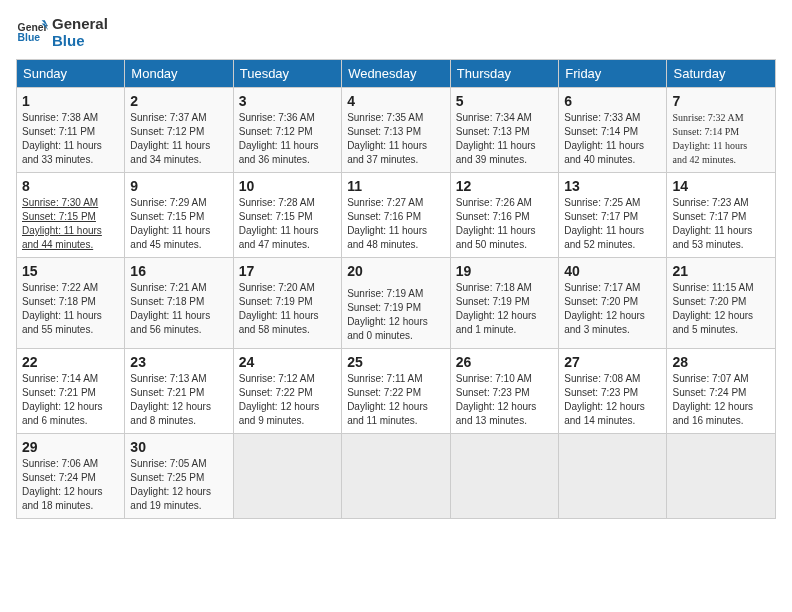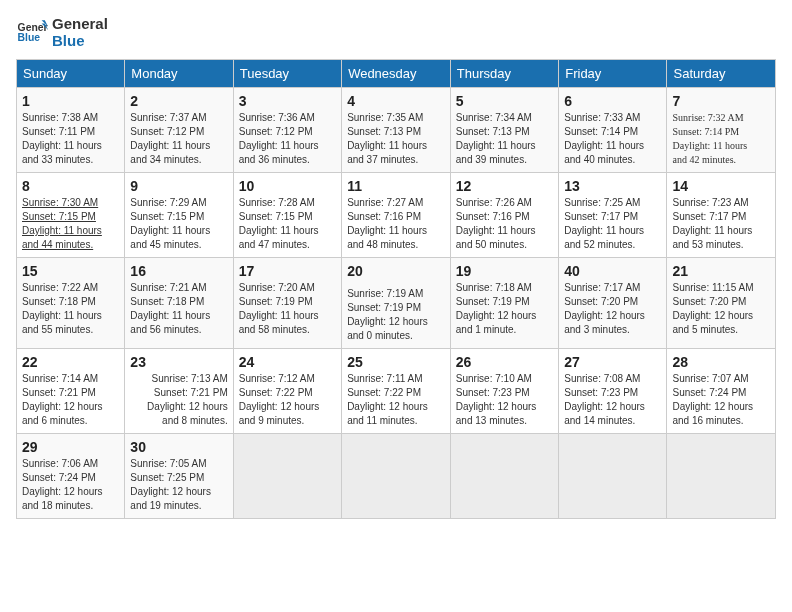--- a/index.html
+++ b/index.html
@@ -263,21 +263,21 @@
       <tr>
         <td>
           <span class="day-num">22</span>
           <div class="day-detail" style="white-space: pre-line;">Sunrise: 7:14 AM
 Sunset: 7:21 PM
 Daylight: 12 hours
 and 6 minutes.</div>
         </td>
         <td>
           <span class="day-num">23</span>
-          <div class="day-detail" style="white-space: pre-line; text-align: right;">Sunrise: 7:13 AM
+          <div class="day-detail" style="white-space: pre-line;">Sunrise: 7:13 AM
 Sunset: 7:21 PM
 Daylight: 12 hours
 and 8 minutes.</div>
         </td>
         <td>
           <span class="day-num">24</span>
           <div class="day-detail" style="white-space: pre-line;">Sunrise: 7:12 AM
 Sunset: 7:22 PM
 Daylight: 12 hours
 and 9 minutes.</div>

